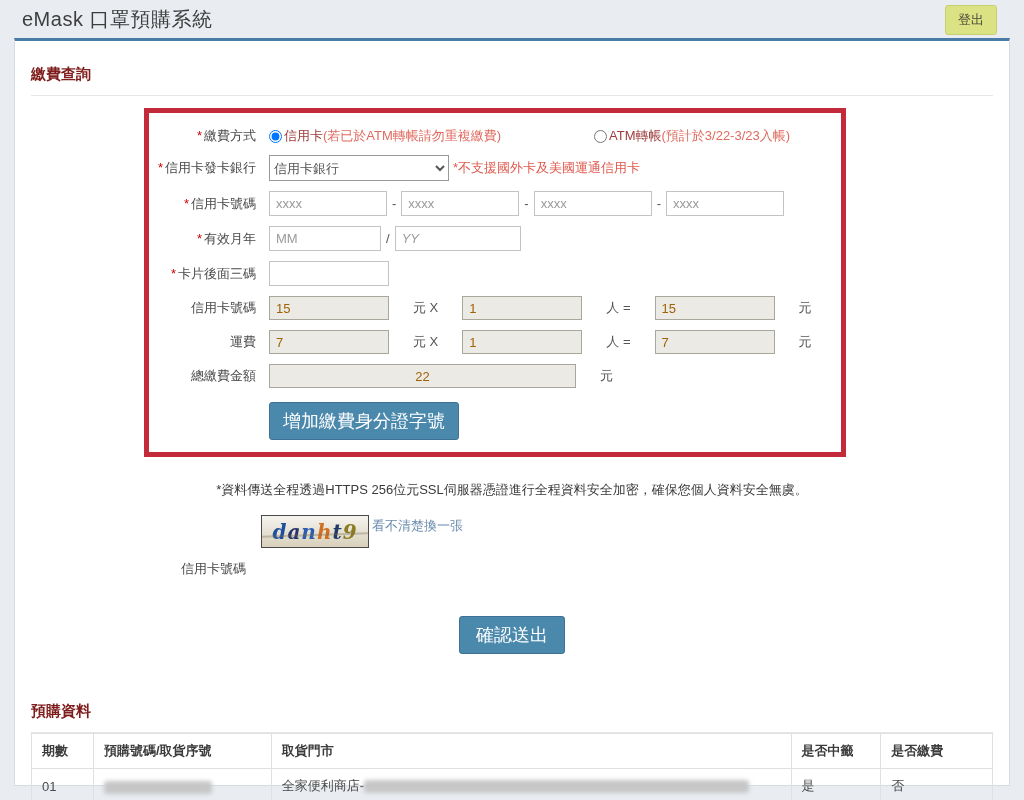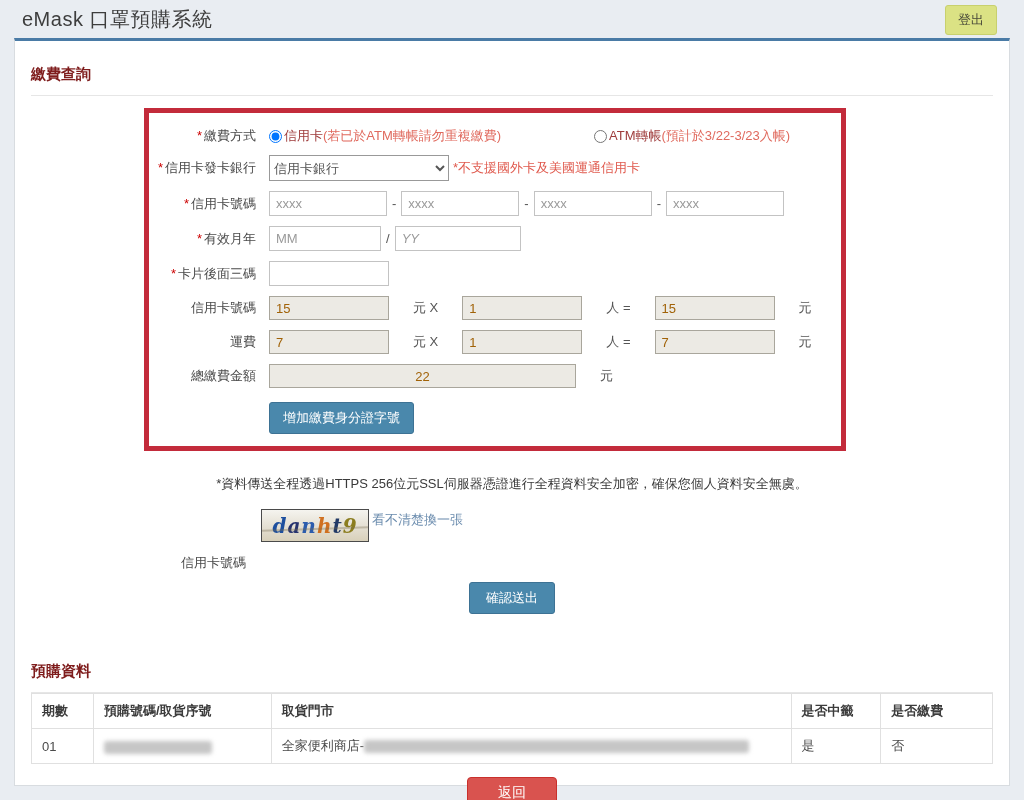--- a/index.html
+++ b/index.html
@@ -68,21 +68,21 @@
   .ro {
     height: 24px; border: 1px solid #a9a69c; background: #ecead e4;
     background: #eceae4; color: #a16207; padding: 2px 6px; font-size: 13px;
     font-family: inherit;
   }
   .fee-amt { width: 120px; }
   .unit { color: #555; margin: 0 24px; white-space: nowrap; }
   .total-amt { width: 307px; text-align: center; }
   .btn-blue {
     background: #4a88ac; border: 1px solid #3d7294; color: #fff;
-    font-size: 13px; padding: 6px 13px; border-radius: 3px; cursor: pointer;
+    font-size: 18px; padding: 6px 13px; border-radius: 3px; cursor: pointer;
     font-family: inherit;
   }
   .add-id-row { margin-top: 14px; margin-bottom: 4px; }
   
   .security-note { text-align: center; margin-top: 24px; color: #3a3a3a; font-size: 13px; }
   .outer .form-label { width: 230px; padding-right: 15px; }
   .captcha-row { margin-top: 16px; align-items: flex-start; }
   .captcha-img {
     width: 108px; height: 33px; border: 1px solid #4a4a4a;
     background: linear-gradient(180deg, #f5f4ef 0%, #e2ddd0 55%, #d6ce b8 100%);
@@ -92,21 +92,21 @@
     font-size: 20px; letter-spacing: 1px; position: relative; overflow: hidden;
   }
   .captcha-img:after {
     content: ""; position: absolute; left: 0; right: 0; top: 18px; height: 2px;
     background: rgba(120,110,80,0.35); transform: rotate(-2deg);
   }
   .captcha-link { color: #6b8cae; font-size: 13px; margin-left: 3px; text-decoration: none; align-self: flex-start; margin-top: 2px; }
   .captcha-input-row { margin-top: 12px; }
   .captcha-input { width: 552px; height: 34px; border-radius: 3px; }
   .center-row { display: flex; justify-content: center; margin-top: 10px; }
-  .submit-btn { padding: 6px 16px; }
+  .submit-btn { padding: 6px 16px; margin-top: 28px; }
   
   .preorder-title { margin-top: 24px; }
   table.preorder { width: 100%; border-collapse: collapse; margin-top: 0; }
   table.preorder th, table.preorder td {
     border: 1px solid #e0e0e0; padding: 8px 10px; font-size: 13px;
     text-align: left; color: #4a4a4a; height: 33px; vertical-align: middle;
   }
   table.preorder th { font-weight: 700; color: #3c3c3c; }
   .col-period { width: 62px; } .col-number { width: 178px; }
   .col-store { width: 520px; } .col-won { width: 90px; } .col-paid { width: 112px; }

